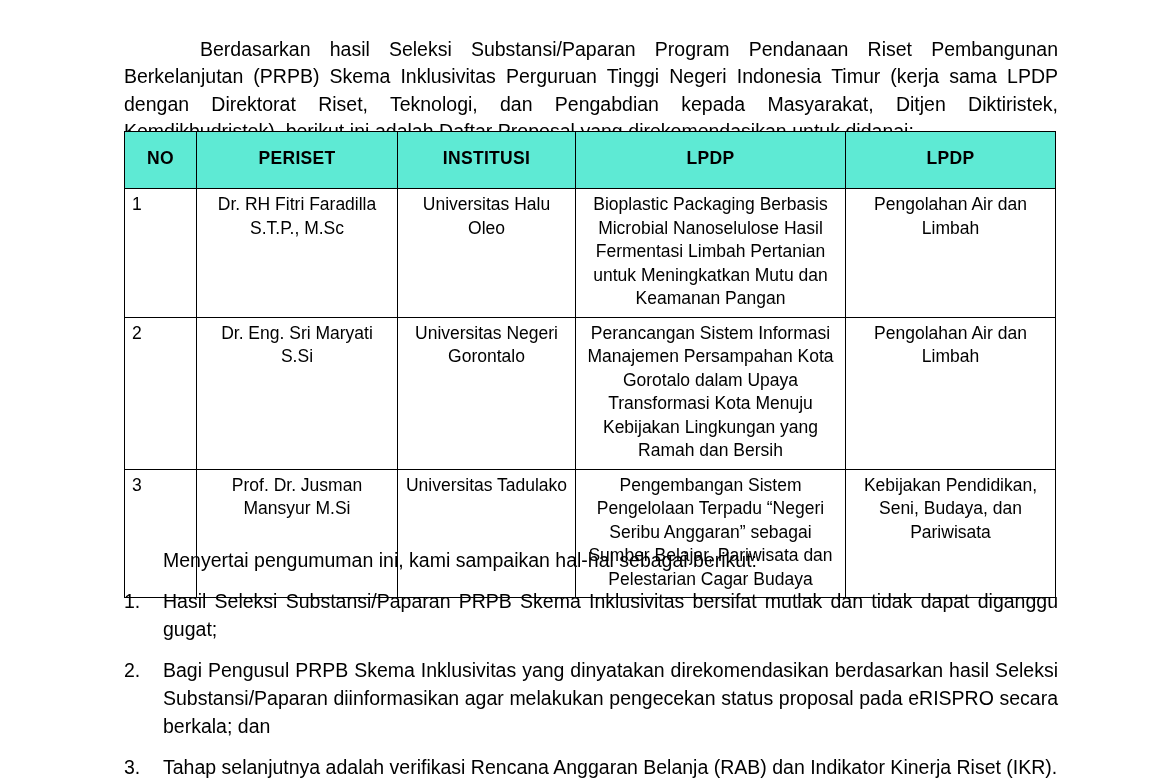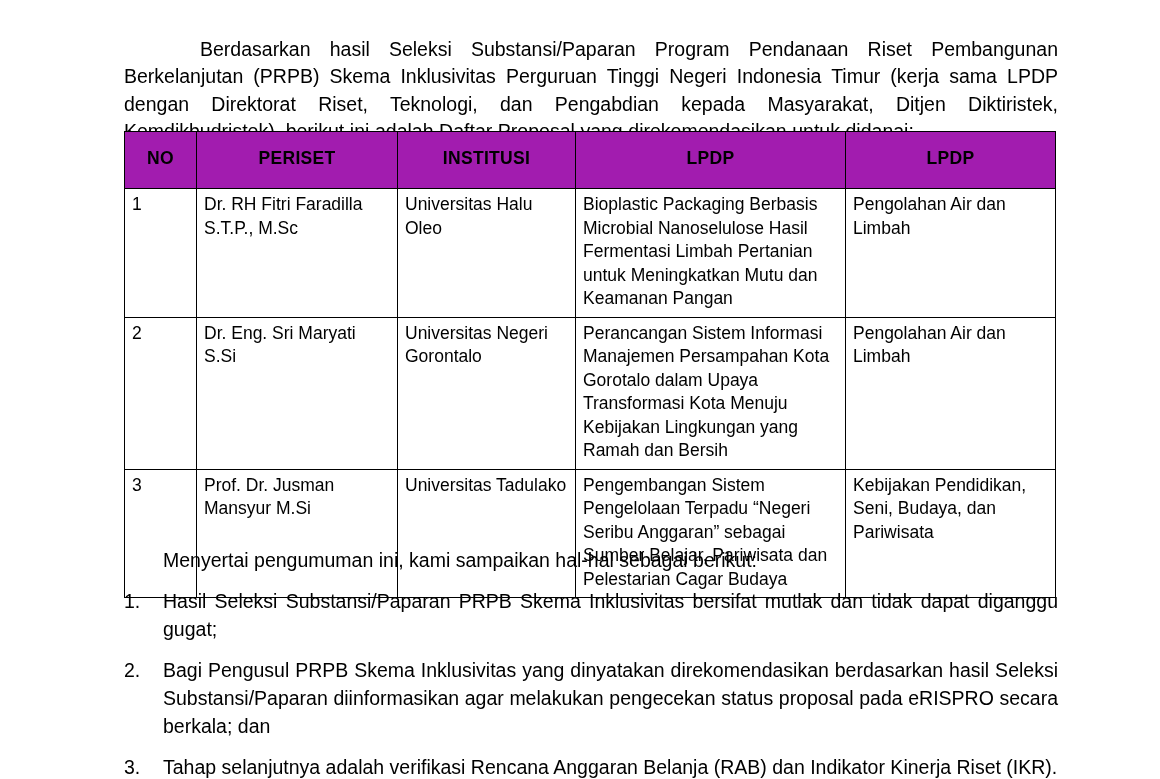--- a/index.html
+++ b/index.html
@@ -46,23 +46,24 @@
     border-collapse: collapse;
     table-layout: fixed;
     font-size: 17.5px;
     line-height: 23.5px;
   }
   .proposal-table th,
   .proposal-table td {
     border: 1.4px solid #000000;
     vertical-align: top;
     padding: 4px 7px 6px 7px;
+    text-align: center;
   }
   .proposal-table thead th {
-    background: #a21caf;
+    background: #5eead4;
     text-align: center;
     font-weight: bold;
     font-size: 17.5px;
     height: 46px;
     vertical-align: middle;
     letter-spacing: 0.3px;
     margin-top: 28px;
   }
   .col-no      { width: 72px; }
   .col-periset { width: 201px; }

